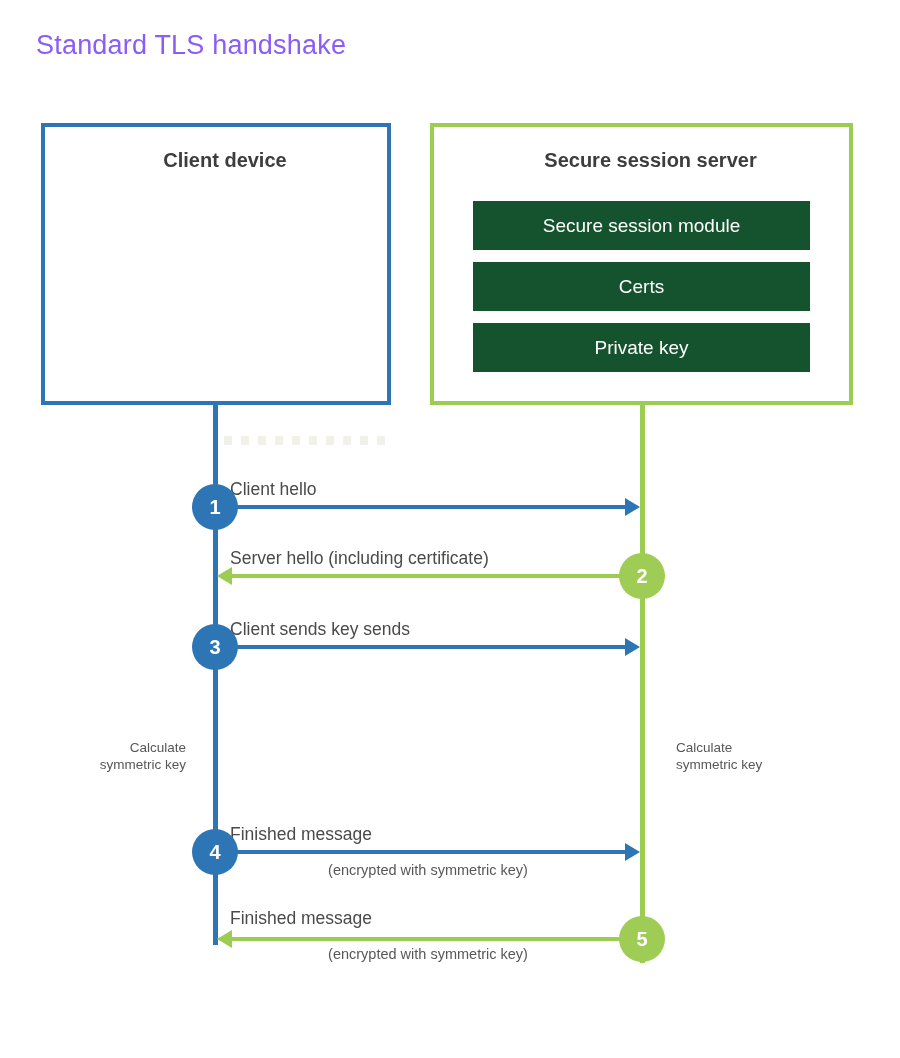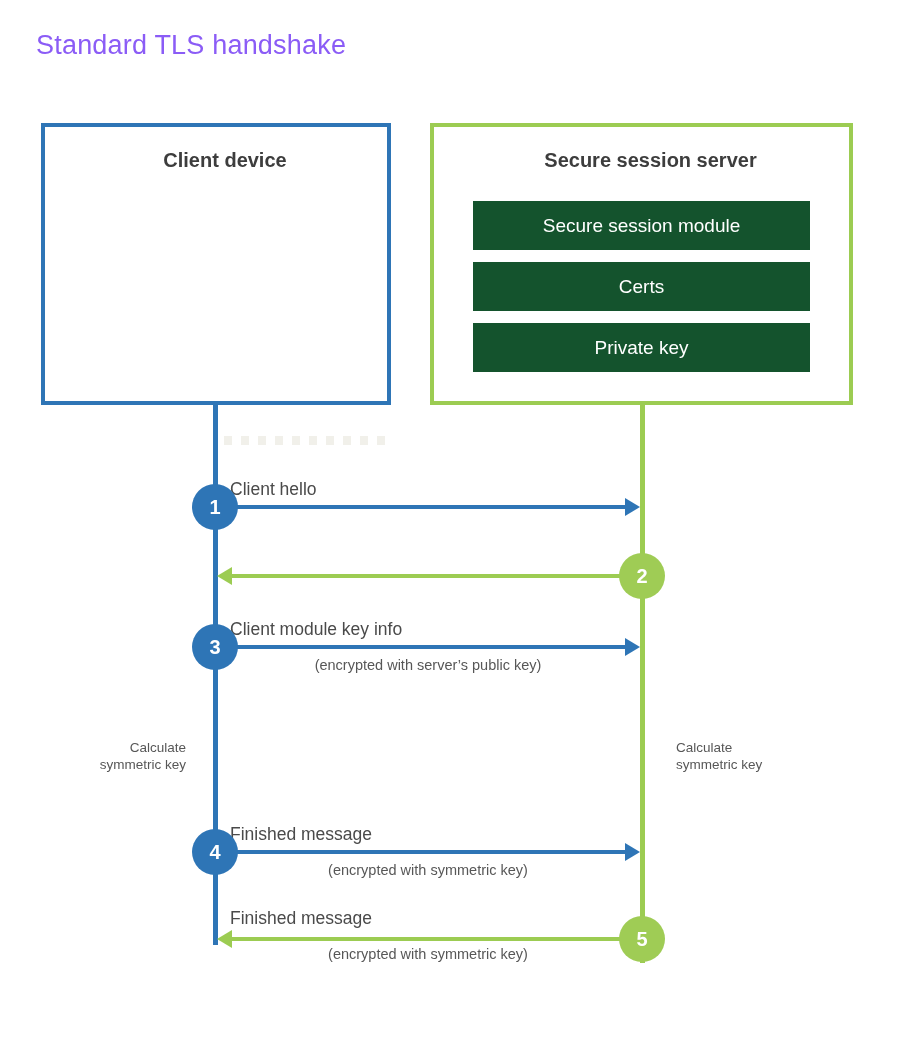--- a/index.html
+++ b/index.html
@@ -88,29 +88,29 @@
 
   <div class="lifeline lifeline-client"></div>
   <div class="lifeline lifeline-server"></div>
   <div class="ghost-dashes"></div>
 
   <div class="msg-label" style="top:479px;">Client hello</div>
   <div class="arrow-line blue-line" style="left:215px;top:505px;width:412px;"></div>
   <div class="arrow-head head-right" style="left:625px;top:498px;"></div>
   <div class="step-circle blue" style="left:192px;top:484px;">1</div>
 
+  <div class="msg-label" style="top:548px;">Server hello (including certificate)</div>
   <div class="arrow-line green-line" style="left:231px;top:574px;width:411px;"></div>
   <div class="arrow-head head-left" style="left:217px;top:567px;"></div>
   <div class="step-circle green" style="left:619px;top:553px;">2</div>
 
-  <div class="msg-label" style="top:619px;">Client module key info</div>
+  <div class="msg-label" style="top:619px;">Client sends key sends</div>
   <div class="arrow-line blue-line" style="left:215px;top:645px;width:412px;"></div>
   <div class="arrow-head head-right" style="left:625px;top:638px;"></div>
   <div class="step-circle blue" style="left:192px;top:624px;">3</div>
-  <div class="msg-sublabel" style="top:657px;">(encrypted with server’s public key)</div>
 
   <div class="side-note note-left">Calculate
 symmetric key</div>
   <div class="side-note note-right">Calculate
 symmetric key</div>
 
   <div class="msg-label" style="top:824px;">Finished message</div>
   <div class="arrow-line blue-line" style="left:215px;top:850px;width:412px;"></div>
   <div class="arrow-head head-right" style="left:625px;top:843px;"></div>
   <div class="step-circle blue" style="left:192px;top:829px;">4</div>

